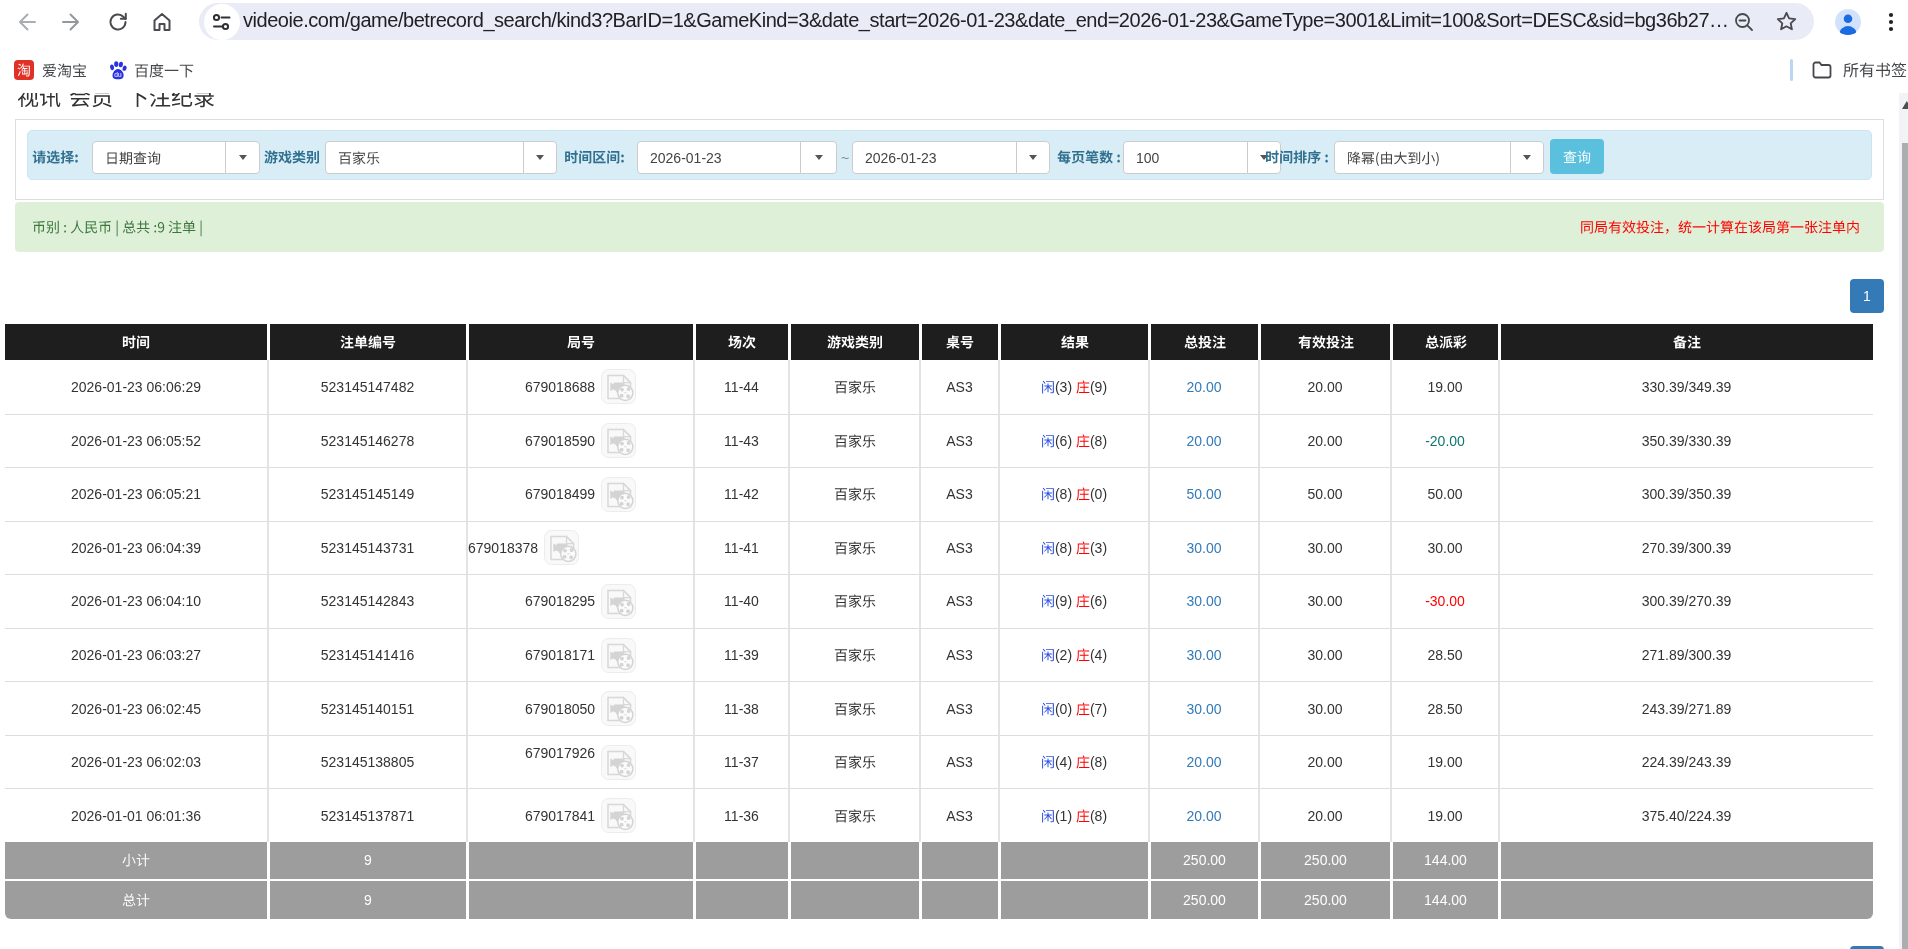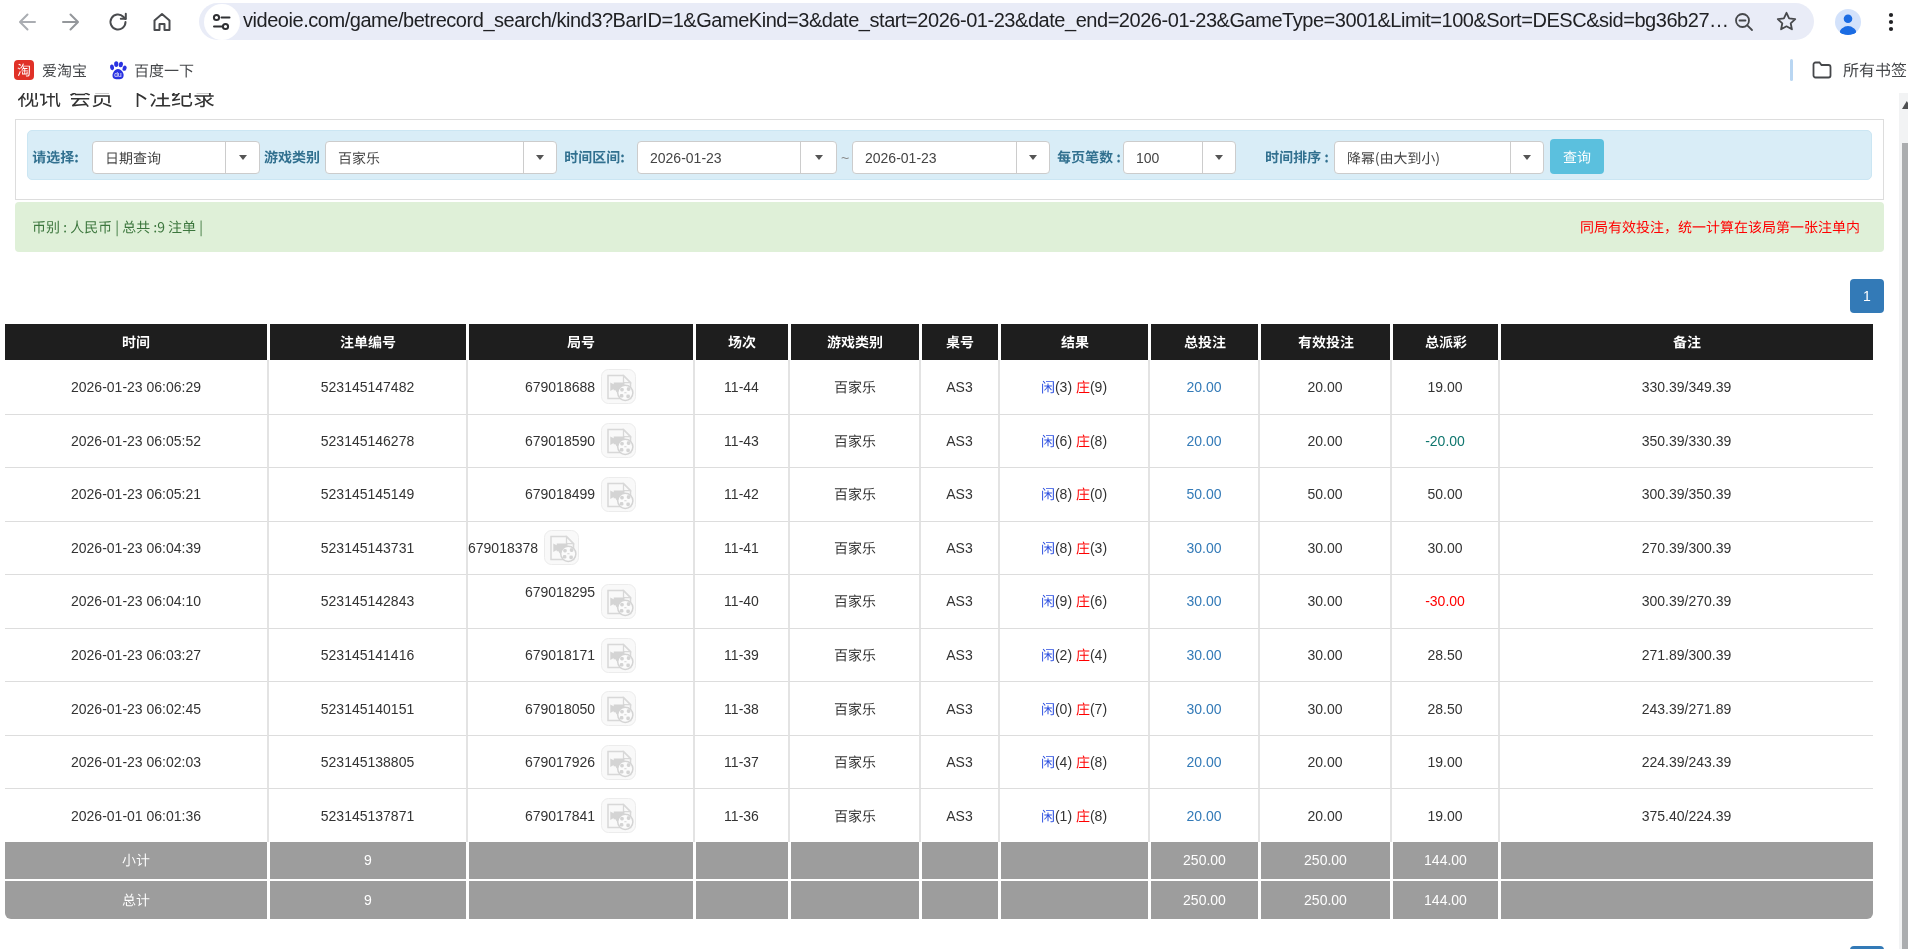--- a/index.html
+++ b/index.html
@@ -91,21 +91,21 @@
     </div>
     <div class="warrow" style="width:33px">
       <div class="tri"></div>
     </div>
   </div>
 <div class="abs" style="left:1057px;top:150px">
     <svg width="64" height="14" viewBox="0 0 63.73 14.00" style="overflow:visible">
       <path fill="#31708f" d="M9.9 5.7 9.9 7.3H8.2L8.7 6.8C8.3 6.5 7.7 6.1 7.1 5.7ZM0.5 7.2V8.7H2.4C2.3 9.8 2.1 10.9 1.9 11.7H2.8L9.5 11.7C9.5 11.9 9.4 12.0 9.3 12.1C9.2 12.3 9.1 12.3 8.8 12.3C8.5 12.3 8.0 12.3 7.4 12.3C7.6 12.6 7.7 13.2 7.8 13.6C8.5 13.6 9.2 13.6 9.6 13.5C10.1 13.5 10.5 13.3 10.8 12.9C11.0 12.7 11.1 12.3 11.2 11.7H12.9V10.2H11.4L11.5 8.7H13.5V7.2H11.5L11.6 5.0C11.6 4.8 11.6 4.3 11.6 4.3H3.3C3.5 3.9 3.8 3.6 4.0 3.2H13.0V1.7H4.9L5.3 0.8L3.6 0.3C2.9 2.1 1.7 3.9 0.4 4.9C0.8 5.2 1.6 5.6 1.9 5.9C2.2 5.6 2.6 5.2 2.9 4.7C2.9 5.5 2.8 6.4 2.6 7.2ZM5.5 6.3C6.0 6.6 6.6 6.9 7.1 7.3H4.3L4.5 5.7H6.0ZM9.7 10.2H8.1L8.5 9.8C8.2 9.4 7.5 9.0 6.9 8.7H9.8ZM5.3 9.2C5.8 9.5 6.5 9.9 7.0 10.2H3.9L4.1 8.7H5.8Z M20.2 6.0V8.5C20.2 9.9 19.4 11.3 14.6 12.2C14.9 12.6 15.4 13.2 15.6 13.6C20.8 12.5 21.9 10.6 21.9 8.6V6.0ZM21.5 11.0C23.1 11.7 25.3 12.8 26.3 13.6L27.4 12.3C26.2 11.5 24.0 10.5 22.5 9.9ZM16.1 3.9V10.4H17.8V5.4H24.3V10.4H26.1V3.9H21.0C21.2 3.5 21.4 3.1 21.6 2.6H27.2V1.1H14.9V2.6H19.8C19.6 3.1 19.5 3.5 19.4 3.9Z M28.7 9.6 28.8 11.1 33.6 10.8V11.3C33.6 13.0 34.1 13.4 36.0 13.4C36.4 13.4 38.3 13.4 38.8 13.4C40.3 13.4 40.8 12.9 41.0 11.1C40.6 11.0 39.9 10.8 39.5 10.5C39.4 11.7 39.3 12.0 38.6 12.0C38.2 12.0 36.6 12.0 36.2 12.0C35.4 12.0 35.3 11.9 35.3 11.3V10.6L41.4 10.2L41.2 8.8L35.3 9.2V8.3L40.3 8.0L40.1 6.6L35.3 6.9V6.2C37.2 6.1 39.0 5.9 40.5 5.6L39.8 4.2C37.2 4.7 33.1 5.0 29.6 5.1C29.7 5.4 29.9 6.0 29.9 6.4C31.1 6.4 32.3 6.4 33.6 6.3V7.0L29.3 7.3L29.5 8.7L33.6 8.4V9.3ZM36.2 0.3C35.9 1.2 35.4 2.1 34.7 2.9V1.6H31.7C31.8 1.3 31.9 1.0 32.1 0.7L30.4 0.3C30.0 1.6 29.2 2.9 28.3 3.8C28.7 4.0 29.4 4.4 29.7 4.7C30.2 4.2 30.6 3.6 31.0 3.0H31.2C31.5 3.6 31.9 4.3 32.0 4.7L33.4 4.2C33.3 3.8 33.1 3.4 32.9 3.0H34.6C34.4 3.2 34.2 3.4 34.0 3.6C34.4 3.9 35.1 4.3 35.4 4.6C35.9 4.2 36.3 3.6 36.7 3.0H37.2C37.5 3.5 37.8 4.0 37.9 4.4L39.4 3.9C39.3 3.6 39.1 3.3 38.9 3.0H41.3V1.6H37.5C37.6 1.3 37.7 1.0 37.8 0.7Z M47.9 0.6C47.7 1.1 47.3 1.9 47.0 2.4L48.1 2.9C48.4 2.4 48.9 1.8 49.4 1.1ZM47.2 9.0C47.0 9.5 46.6 9.9 46.3 10.3L45.1 9.7L45.5 9.0ZM43.1 10.3C43.8 10.5 44.5 10.8 45.1 11.2C44.3 11.7 43.4 12.1 42.4 12.3C42.6 12.6 43.0 13.2 43.1 13.5C44.4 13.2 45.5 12.7 46.5 12.0C46.9 12.2 47.2 12.5 47.5 12.7L48.5 11.6C48.2 11.4 47.9 11.2 47.5 11.0C48.2 10.2 48.8 9.2 49.1 7.9L48.2 7.6L48.0 7.6H46.2L46.4 7.1L45.0 6.8C44.9 7.1 44.7 7.4 44.6 7.6H42.8V9.0H43.9C43.7 9.5 43.4 9.9 43.1 10.3ZM42.9 1.2C43.3 1.7 43.6 2.4 43.7 2.9H42.6V4.2H44.7C44.0 4.9 43.1 5.5 42.3 5.9C42.6 6.2 43.0 6.7 43.2 7.1C43.9 6.7 44.6 6.1 45.3 5.5V6.7H46.8V5.2C47.3 5.6 47.9 6.1 48.2 6.4L49.1 5.2C48.8 5.1 48.1 4.6 47.4 4.2H49.5V2.9H46.8V0.4H45.3V2.9H43.8L45.0 2.4C44.9 1.9 44.5 1.2 44.1 0.7ZM50.6 0.5C50.3 3.0 49.6 5.4 48.5 6.8C48.8 7.1 49.5 7.6 49.7 7.9C50.0 7.5 50.2 7.1 50.5 6.6C50.7 7.7 51.0 8.7 51.5 9.6C50.7 10.8 49.7 11.6 48.3 12.3C48.6 12.6 49.0 13.3 49.2 13.6C50.5 13.0 51.5 12.1 52.3 11.1C52.9 12.0 53.7 12.9 54.7 13.5C54.9 13.0 55.4 12.4 55.7 12.1C54.7 11.6 53.8 10.7 53.2 9.6C53.9 8.2 54.3 6.5 54.5 4.6H55.4V3.0H51.7C51.8 2.3 52.0 1.5 52.1 0.7ZM53.0 4.6C52.8 5.8 52.6 6.8 52.3 7.7C51.9 6.8 51.6 5.7 51.5 4.6Z M61.5 7.2C62.2 7.2 62.7 6.6 62.7 5.9C62.7 5.1 62.2 4.5 61.5 4.5C60.7 4.5 60.2 5.1 60.2 5.9C60.2 6.6 60.7 7.2 61.5 7.2ZM61.5 12.5C62.2 12.5 62.7 11.9 62.7 11.2C62.7 10.4 62.2 9.8 61.5 9.8C60.7 9.8 60.2 10.4 60.2 11.2C60.2 11.9 60.7 12.5 61.5 12.5Z"></path>
     </svg>
   </div>
-<div class="widget" style="left:1123px;top:141px;width:113px">
+<div class="widget" style="left:1123px;top:141px;width:158px">
 <div class="wtext">
       <span style="font-size:14px;color:#444">100</span>
     </div>
     <div class="warrow" style="width:33px">
       <div class="tri"></div>
     </div>
   </div>
 <div class="abs" style="left:1265px;top:150px">
     <svg width="64" height="14" viewBox="0 0 63.73 14.00" style="overflow:visible">
       <path fill="#31708f" d="M6.4 6.3C7.1 7.4 8.0 8.7 8.4 9.5L9.9 8.7C9.5 7.9 8.5 6.6 7.8 5.6ZM4.2 6.9V9.5H2.5V6.9ZM4.2 5.5H2.5V3.0H4.2ZM0.9 1.5V12.1H2.5V11.0H5.8V1.5ZM10.5 0.5V3.0H6.3V4.7H10.5V11.3C10.5 11.6 10.3 11.7 10.0 11.7C9.7 11.7 8.7 11.7 7.7 11.7C8.0 12.1 8.2 12.9 8.3 13.4C9.7 13.4 10.7 13.3 11.3 13.1C11.9 12.8 12.2 12.3 12.2 11.3V4.7H13.6V3.0H12.2V0.5Z M15.0 3.8V13.6H16.7V3.8ZM15.2 1.3C15.8 2.0 16.5 2.9 16.8 3.5L18.3 2.6C17.9 2.0 17.2 1.1 16.5 0.5ZM19.7 8.4H22.4V9.7H19.7ZM19.7 5.7H22.4V7.0H19.7ZM18.2 4.4V11.1H23.9V4.4ZM18.7 1.1V2.7H25.4V11.8C25.4 11.9 25.3 12.0 25.2 12.0C25.0 12.0 24.5 12.0 24.0 12.0C24.2 12.4 24.4 13.0 24.5 13.5C25.4 13.5 26.1 13.5 26.5 13.2C27.0 12.9 27.1 12.5 27.1 11.8V1.1Z M30.2 0.4V3.1H28.6V4.6H30.2V7.2C29.5 7.3 28.9 7.4 28.4 7.5L28.7 9.2L30.2 8.8V11.7C30.2 11.9 30.1 12.0 29.9 12.0C29.8 12.0 29.2 12.0 28.8 11.9C29.0 12.4 29.2 13.0 29.2 13.4C30.1 13.4 30.8 13.4 31.2 13.1C31.6 12.9 31.8 12.5 31.8 11.7V8.4L33.2 8.0L33.0 6.4L31.8 6.8V4.6H33.1V3.1H31.8V0.4ZM33.2 8.6V10.1H35.3V13.6H36.9V0.6H35.3V2.6H33.5V4.1H35.3V5.6H33.5V7.1H35.3V8.6ZM37.9 0.6V13.6H39.5V10.1H41.6V8.6H39.5V7.1H41.3V5.6H39.5V4.1H41.4V2.6H39.5V0.6Z M47.2 6.6C47.8 6.9 48.6 7.3 49.3 7.7H45.5V9.1H49.4V11.8C49.4 12.0 49.3 12.1 49.0 12.1C48.7 12.1 47.7 12.1 46.9 12.0C47.1 12.5 47.4 13.1 47.4 13.6C48.7 13.6 49.6 13.6 50.2 13.4C50.9 13.1 51.0 12.7 51.0 11.9V9.1H53.0C52.8 9.6 52.5 10.1 52.2 10.4L53.5 11.0C54.1 10.3 54.8 9.1 55.4 8.1L54.2 7.6L53.9 7.7H52.0L52.1 7.6L51.4 7.2C52.5 6.5 53.5 5.6 54.3 4.8L53.3 4.0L52.9 4.1H46.2V5.4H51.5C51.0 5.8 50.5 6.2 50.0 6.5C49.4 6.2 48.7 5.9 48.2 5.7ZM48.4 0.8 48.9 1.9H43.5V5.7C43.5 7.8 43.4 10.7 42.3 12.7C42.7 12.9 43.4 13.4 43.7 13.6C45.0 11.4 45.2 8.0 45.2 5.7V3.4H55.4V1.9H50.8C50.6 1.4 50.3 0.8 50.1 0.3Z M61.5 7.2C62.2 7.2 62.7 6.6 62.7 5.9C62.7 5.1 62.2 4.5 61.5 4.5C60.7 4.5 60.2 5.1 60.2 5.9C60.2 6.6 60.7 7.2 61.5 7.2ZM61.5 12.5C62.2 12.5 62.7 11.9 62.7 11.2C62.7 10.4 62.2 9.8 61.5 9.8C60.7 9.8 60.2 10.4 60.2 11.2C60.2 11.9 60.7 12.5 61.5 12.5Z"></path>
@@ -403,21 +403,21 @@
           </td>
 <td style="color:#337ab7">30.00</td>
           <td>30.00</td>
           <td style="">30.00</td>
           <td>270.39/300.39</td>
 </tr>
 <tr>
 <td>2026-01-23 06:04:10</td>
           <td>523145142843</td>
 <td>
-            <div style="display:flex;align-items:flex-start;justify-content:center">679018295<svg width="35" height="35" viewBox="0 0 35 35" style="margin-left:6px">
+            <div style="display:flex;align-items:center;justify-content:center">679018295<svg width="35" height="35" viewBox="0 0 35 35" style="margin-left:6px">
                 <rect x="0.5" y="0.5" width="34" height="34" rx="7" fill="#f9f9f9" stroke="#ececec"></rect>
                 <path d="M7 29.5V6.5h15.5l7 7V29.5z" fill="none" stroke="#d8d8d8" stroke-width="1.5"></path>
                 <path d="M22.5 6.8v6.9h6.9z" fill="#f9f9f9" stroke="#d8d8d8" stroke-width="1.3"></path>
                 <path d="M12.7 13.5h10.8v7.8H12.7zM12.7 15.3l-3.4-1.9v8.6l3.4-1.9zM14.5 21.3h4.5l-1 2h-2.5z" fill="#d4d4d4"></path>
                 <circle cx="24.3" cy="23.8" r="7.6" fill="#fbfbfb" stroke="#d4d4d4" stroke-width="1.5"></circle>
                 <rect x="19.2" y="18.9" width="3.6" height="3.6" rx="1.4" fill="#d4d4d4"></rect>
                 <rect x="25.8" y="18.3" width="3.6" height="3.6" rx="1.4" fill="#d4d4d4"></rect>
                 <rect x="18.8" y="25" width="3.6" height="3.6" rx="1.4" fill="#d4d4d4"></rect>
                 <rect x="25.3" y="25.6" width="3.6" height="3.6" rx="1.4" fill="#d4d4d4"></rect>
                 <rect x="23.2" y="23.2" width="2.4" height="1.1" rx="0.5" fill="#d4d4d4"></rect>
@@ -532,21 +532,21 @@
           </td>
 <td style="color:#337ab7">30.00</td>
           <td>30.00</td>
           <td style="">28.50</td>
           <td>243.39/271.89</td>
 </tr>
 <tr>
 <td>2026-01-23 06:02:03</td>
           <td>523145138805</td>
 <td>
-            <div style="display:flex;align-items:center;justify-content:center">679017926<svg width="35" height="35" viewBox="0 0 35 35" style="margin-left:6px">
+            <div style="display:flex;justify-content:center">679017926<svg width="35" height="35" viewBox="0 0 35 35" style="margin-left:6px">
                 <rect x="0.5" y="0.5" width="34" height="34" rx="7" fill="#f9f9f9" stroke="#ececec"></rect>
                 <path d="M7 29.5V6.5h15.5l7 7V29.5z" fill="none" stroke="#d8d8d8" stroke-width="1.5"></path>
                 <path d="M22.5 6.8v6.9h6.9z" fill="#f9f9f9" stroke="#d8d8d8" stroke-width="1.3"></path>
                 <path d="M12.7 13.5h10.8v7.8H12.7zM12.7 15.3l-3.4-1.9v8.6l3.4-1.9zM14.5 21.3h4.5l-1 2h-2.5z" fill="#d4d4d4"></path>
                 <circle cx="24.3" cy="23.8" r="7.6" fill="#fbfbfb" stroke="#d4d4d4" stroke-width="1.5"></circle>
                 <rect x="19.2" y="18.9" width="3.6" height="3.6" rx="1.4" fill="#d4d4d4"></rect>
                 <rect x="25.8" y="18.3" width="3.6" height="3.6" rx="1.4" fill="#d4d4d4"></rect>
                 <rect x="18.8" y="25" width="3.6" height="3.6" rx="1.4" fill="#d4d4d4"></rect>
                 <rect x="25.3" y="25.6" width="3.6" height="3.6" rx="1.4" fill="#d4d4d4"></rect>
                 <rect x="23.2" y="23.2" width="2.4" height="1.1" rx="0.5" fill="#d4d4d4"></rect>

